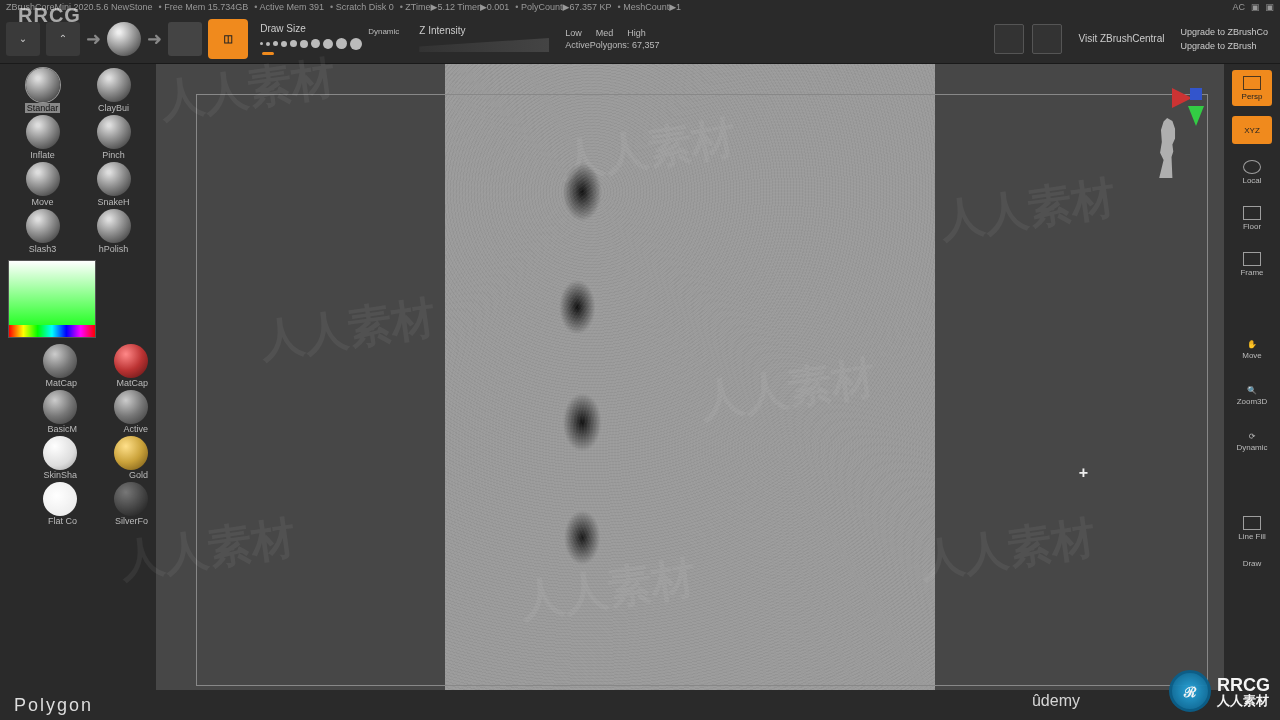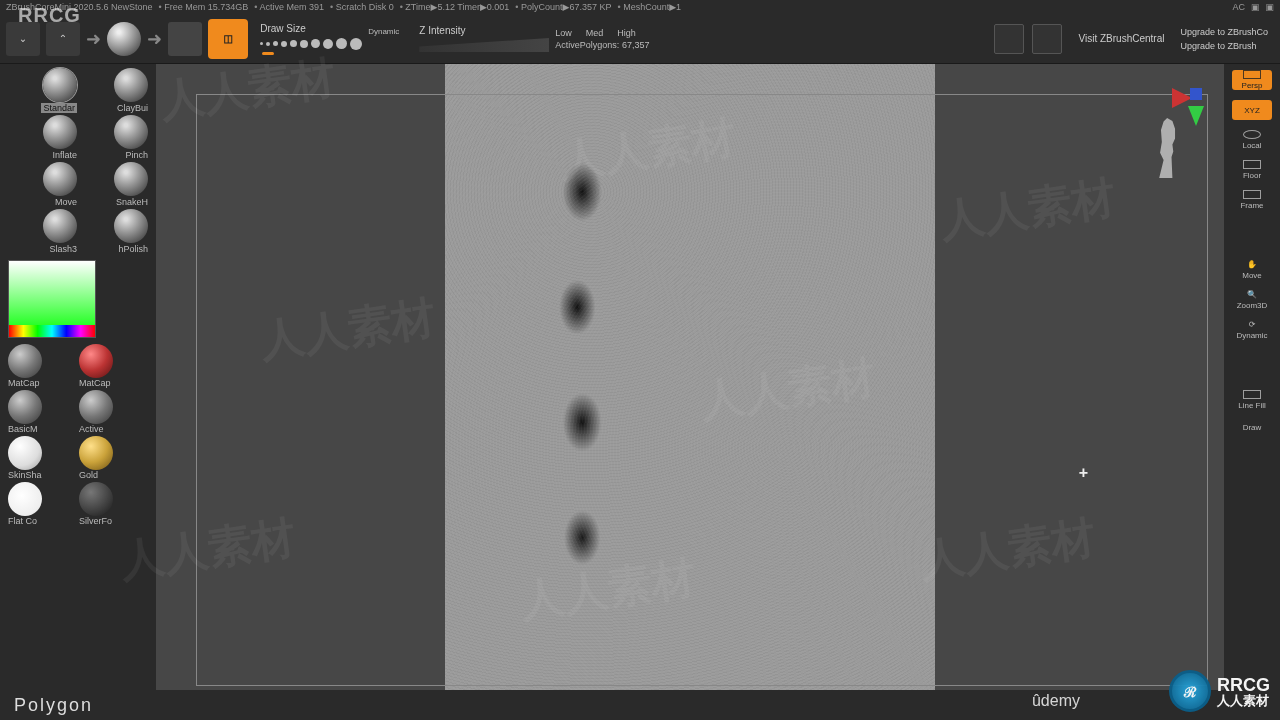--- a/index.html
+++ b/index.html
@@ -11,38 +11,38 @@
 .tb-btn{width:34px;height:34px;background:#3a3a3a;border-radius:3px;display:flex;align-items:center;justify-content:center}
 .tb-sphere{width:34px;height:34px;border-radius:50%;background:radial-gradient(circle at 35% 30%,#eee 5%,#bbb 30%,#555 80%)}
 .tb-arrow{font-size:18px;color:#888}
 .tb-toggle{width:40px;height:40px;background:#f08a1d;border-radius:4px;display:flex;align-items:center;justify-content:center;color:#222;font-weight:bold}
 .drawsize-wrap{display:flex;flex-direction:column;gap:2px;margin-left:6px}
 .dots-row{display:flex;align-items:center;gap:3px;margin-top:2px}
 .dots-row i{display:block;border-radius:50%;background:#bbb}
 .zint-wrap{display:flex;flex-direction:column;gap:2px;margin-left:14px}
 .zint-tri{width:130px;height:14px;background:linear-gradient(to right,#333,#444);clip-path:polygon(0 60%,100% 0,100% 100%,0 100%);position:relative}
 .zint-mark{position:absolute;bottom:-5px;left:42px;width:12px;height:4px;background:#f08a1d;border-radius:2px}
-.lmh{display:flex;flex-direction:column;gap:2px;font-size:9px;color:#bbb}
+.lmh{display:flex;flex-direction:column;gap:2px;margin-left:10px;font-size:9px;color:#bbb}
 .lmh-row{display:flex;gap:14px}
 .mid-icons{display:flex;gap:8px;margin-left:auto;margin-right:10px}
 .mid-ic{width:30px;height:30px;border:1px solid #555;background:#333;border-radius:2px}
 .visit{color:#ccc;font-size:10px;margin-right:10px}
 .upgrades{display:flex;flex-direction:column;gap:4px;font-size:9px;color:#ccc;margin-right:6px}
 .main{display:flex;height:calc(100% - 64px - 30px)}
 .leftcol{width:156px;background:#2a2a2a;padding:4px 8px;display:flex;flex-direction:column;gap:2px}
 .brush-grid{display:grid;grid-template-columns:1fr 1fr;gap:2px}
-.brush{display:flex;flex-direction:column;align-items:flex-end;gap:1px}
+.brush{display:flex;flex-direction:column;align-items:center;gap:1px}
 .brush-ball{width:34px;height:34px;border-radius:50%;background:radial-gradient(circle at 35% 30%,#ddd 5%,#999 40%,#444 85%)}
 .brush-ball.sel{box-shadow:0 0 0 1px #999}
 .brush-label{font-size:9px;color:#bbb;max-width:44px;overflow:hidden;text-overflow:clip;white-space:nowrap}
 .brush-label.sel{background:#888;color:#111;padding:0 2px}
 .colorpick{width:88px;height:78px;margin-top:4px;position:relative;background:linear-gradient(to bottom,#fff,#0f0);border:1px solid #555}
 .huebar{position:absolute;left:0;right:0;bottom:0;height:12px;background:linear-gradient(to right,#f00,#ff0,#0f0,#0ff,#00f,#f0f,#f00)}
 .mat-grid{display:grid;grid-template-columns:1fr 1fr;gap:2px;margin-top:4px}
-.mat{display:flex;flex-direction:column;align-items:flex-start}
+.mat{display:flex;flex-direction:column;align-items:flex-end}
 .mat-ball{width:34px;height:34px;border-radius:50%}
 .m-gray{background:radial-gradient(circle at 35% 30%,#ccc,#777 50%,#333)}
 .m-red{background:radial-gradient(circle at 35% 30%,#f88,#b33 50%,#511)}
 .m-white{background:radial-gradient(circle at 35% 30%,#fff,#ddd 60%,#999)}
 .m-gold{background:radial-gradient(circle at 35% 30%,#ffe08a,#caa23a 50%,#6b4f12)}
 .m-flat{background:radial-gradient(circle at 40% 40%,#fff,#eee 70%,#ccc)}
 .m-silver{background:radial-gradient(circle at 35% 30%,#aaa,#666 50%,#222);filter:brightness(.7)}
 .mat-label{font-size:9px;color:#bbb;max-width:44px;overflow:hidden;white-space:nowrap}
 .viewport{flex:1;background:#474747;position:relative;overflow:hidden}
 .view-frame{position:absolute;left:40px;top:30px;right:16px;bottom:4px;border:1px solid #888}
@@ -58,21 +58,21 @@
 .sculpt::after{content:"";position:absolute;inset:0;background:repeating-radial-gradient(circle at 30% 20%,rgba(0,0,0,.06) 0 1px,transparent 1px 3px),repeating-radial-gradient(circle at 70% 60%,rgba(255,255,255,.05) 0 1px,transparent 1px 3px);opacity:.7}
 .sym-line{position:absolute;left:50%;top:0;bottom:0;width:0}
 .navhead{position:absolute;right:26px;top:36px;width:60px;height:80px;opacity:.9}
 .head-sil{width:44px;height:60px;margin:18px auto 0;background:#bbb;clip-path:polygon(48% 0,60% 5%,66% 18%,66% 34%,60% 44%,62% 56%,58% 65%,60% 100%,30% 100%,40% 70%,32% 58%,36% 40%,34% 20%,40% 6%)}
 .axis{position:absolute;right:22px;top:24px}
 .axis .rtri{width:0;height:0;border-left:20px solid #c33;border-top:10px solid transparent;border-bottom:10px solid transparent;display:inline-block}
 .axis .bsq{width:12px;height:12px;background:#35c;display:inline-block;vertical-align:top;margin-left:-2px}
 .axis .gtri{position:absolute;right:-2px;top:18px;width:0;height:0;border-top:20px solid #3c4;border-left:8px solid transparent;border-right:8px solid transparent}
 .cursor-plus{position:absolute;right:136px;top:400px;color:#eee;font-size:16px;font-weight:bold}
 .rightcol{width:56px;background:#2a2a2a;display:flex;flex-direction:column;align-items:center;gap:10px;padding-top:6px}
-.r-btn{width:40px;height:20px;display:flex;flex-direction:column;align-items:center;justify-content:center;border-radius:3px;color:#bbb;font-size:8px;gap:2px}
+.r-btn{width:40px;height:36px;display:flex;flex-direction:column;align-items:center;justify-content:center;border-radius:3px;color:#bbb;font-size:8px;gap:2px}
 .r-btn.on{background:#f08a1d;color:#222}
 .r-ic{width:18px;height:14px;border:1px solid currentColor;opacity:.8}
 .bottombar{height:30px;display:flex;align-items:center;padding:0 14px;color:#ddd;font-size:18px;letter-spacing:2px;background:#2a2a2a}
 .wm{position:absolute;color:rgba(255,255,255,.06);font-size:44px;font-weight:bold;pointer-events:none;transform:rotate(-8deg)}
 .wm-logo{position:absolute;right:10px;bottom:8px;display:flex;align-items:center;gap:6px;color:#fff;font-size:18px;font-weight:bold;opacity:.95}
 .wm-logo .circ{width:42px;height:42px;border-radius:50%;background:radial-gradient(circle at 50% 50%,#2aa9e0,#0a5f8a);display:flex;align-items:center;justify-content:center;font-size:14px;border:3px solid #0a5f8a}
 .rrcg-tl{position:absolute;left:18px;top:4px;color:rgba(255,255,255,.6);font-size:20px;font-weight:bold;letter-spacing:1px}
 .udemy{position:absolute;right:200px;bottom:10px;color:#fff;font-size:16px;opacity:.8}
 </style>
 </head>
@@ -236,21 +236,21 @@
         <div class="head-sil"></div>
       </div>
     <div class="cursor-plus">+</div>
   </div>
 
   <div class="rightcol">
     <div class="r-btn on">
         <div class="r-ic"></div>
         <span>Persp</span>
       </div>
-    <div class="r-btn on" style="height:20px">
+    <div class="r-btn on" style="height:28px">
         <span>XYZ</span>
       </div>
     <div class="r-btn">
         <div class="r-ic" style="border-radius:50%"></div>
         <span>Local</span>
       </div>
     <div class="r-btn">
         <div class="r-ic"></div>
         <span>Floor</span>
       </div>

